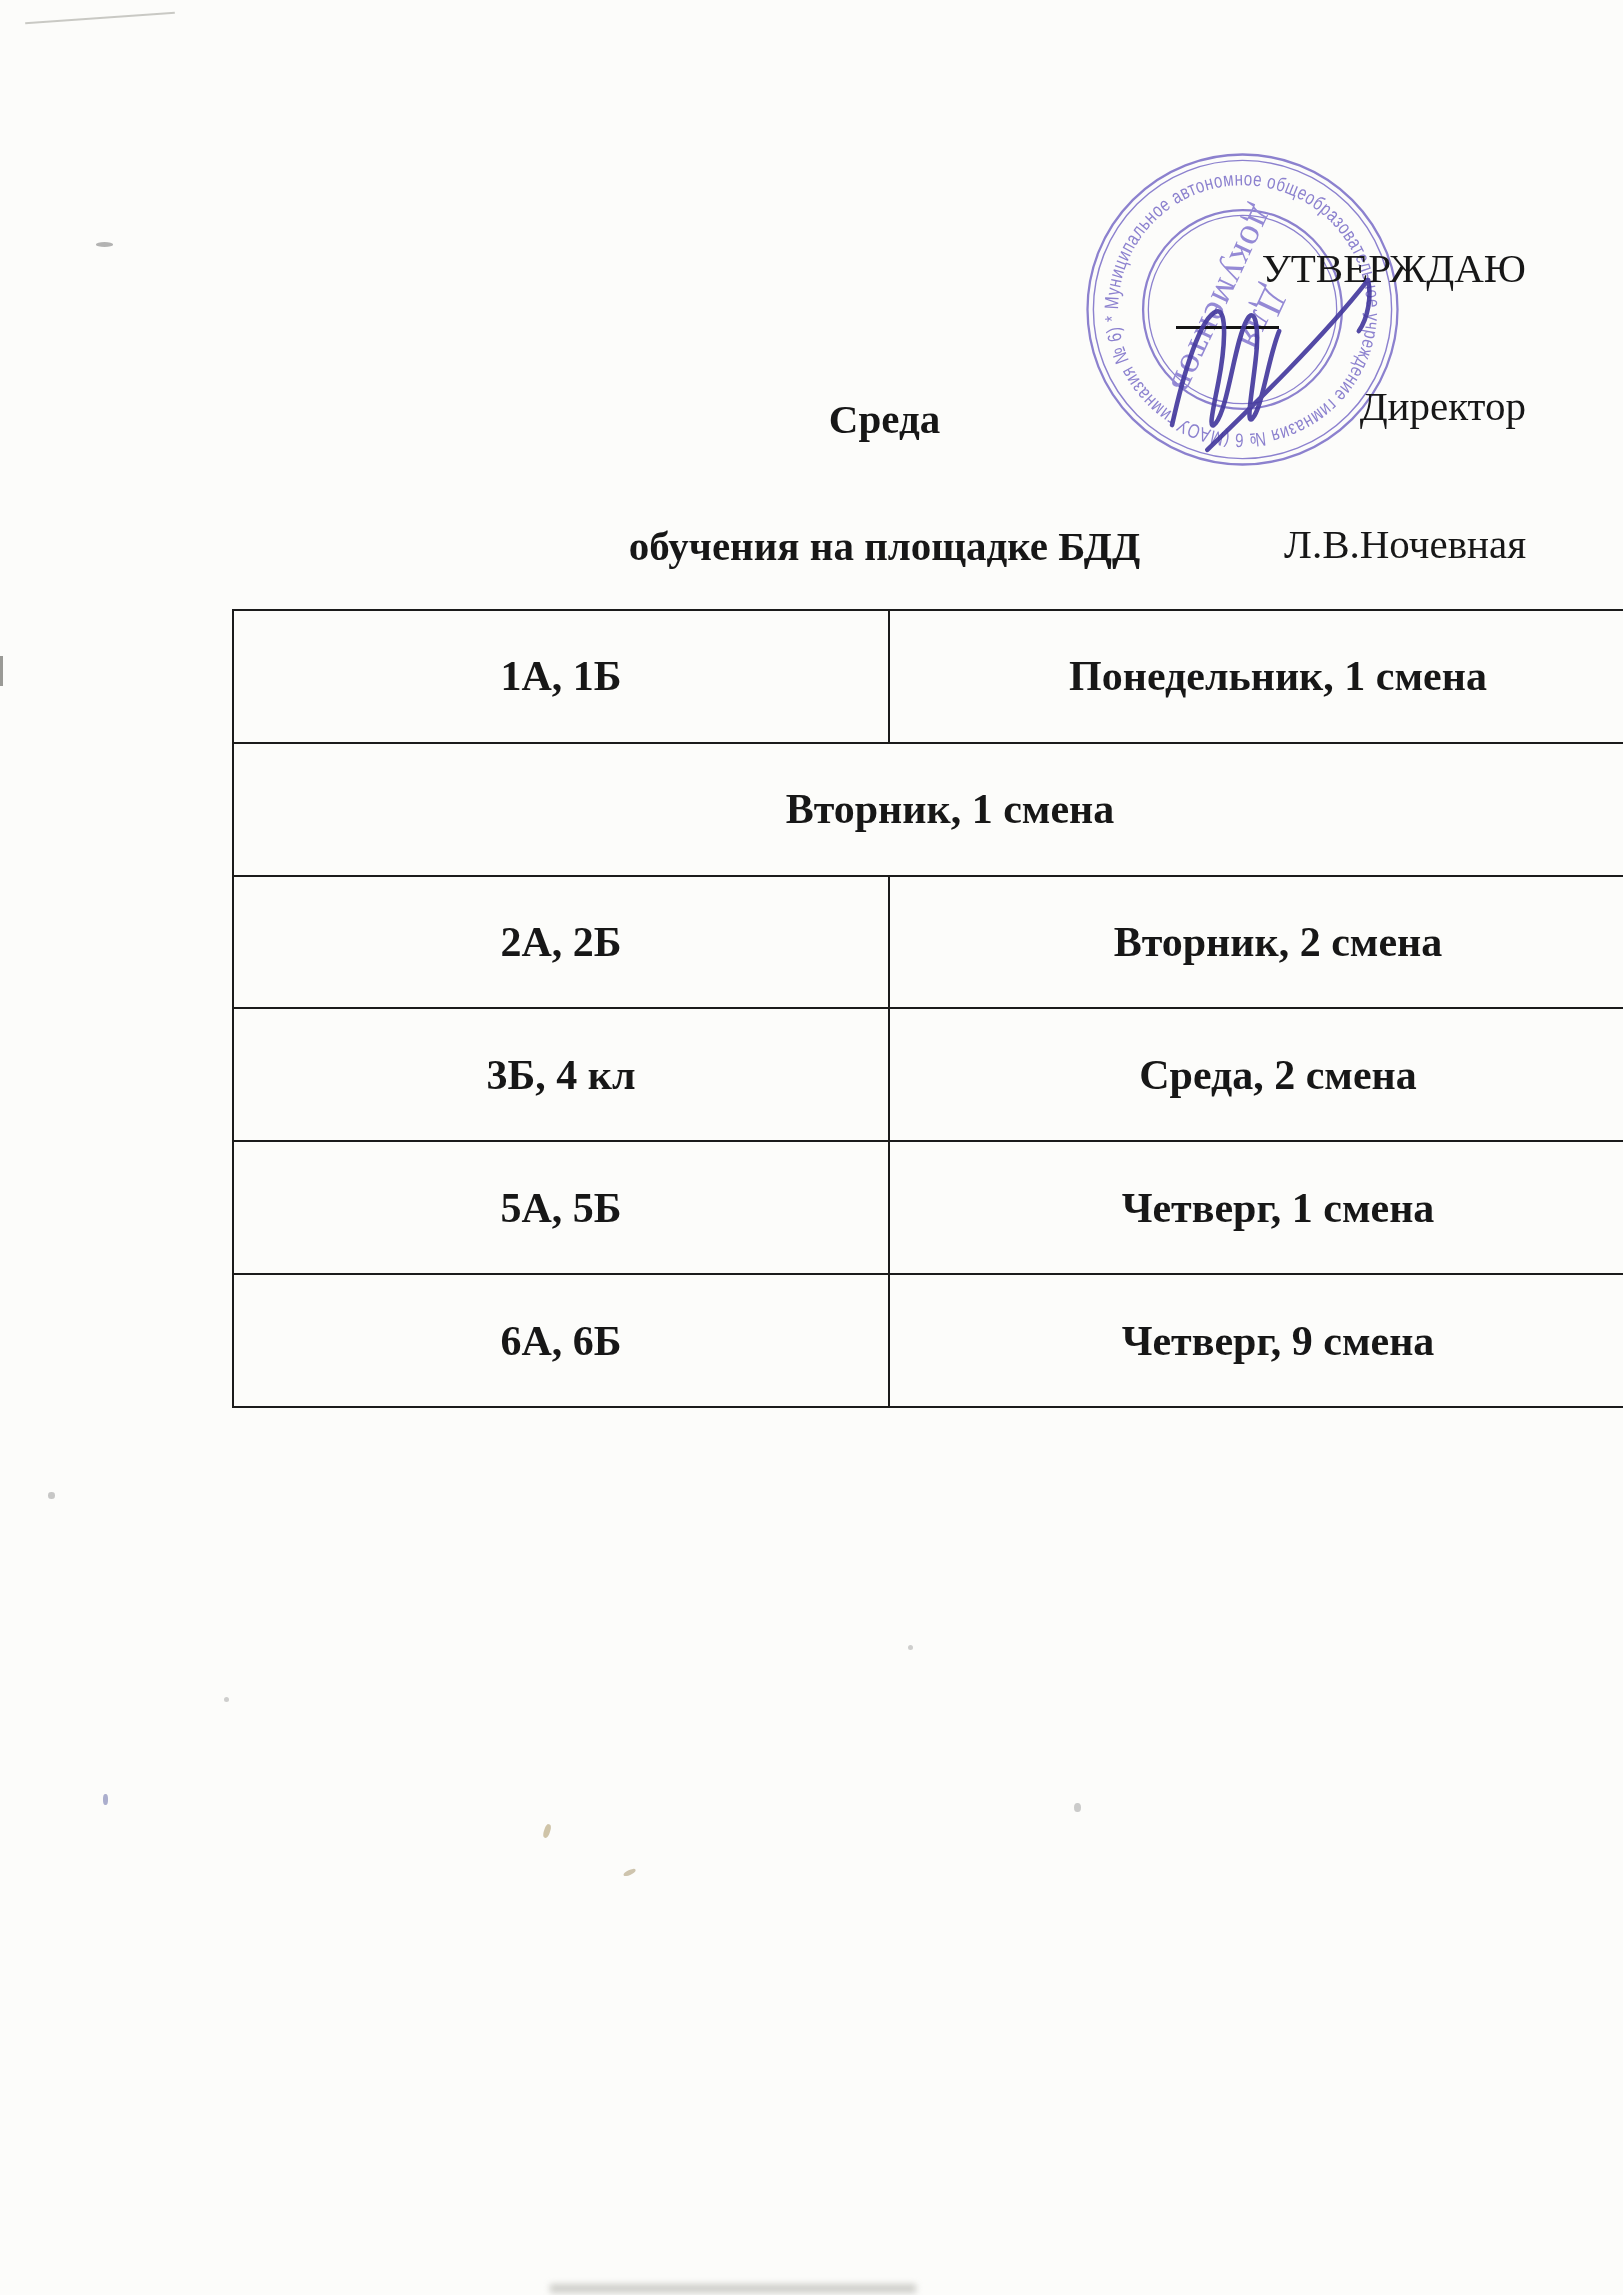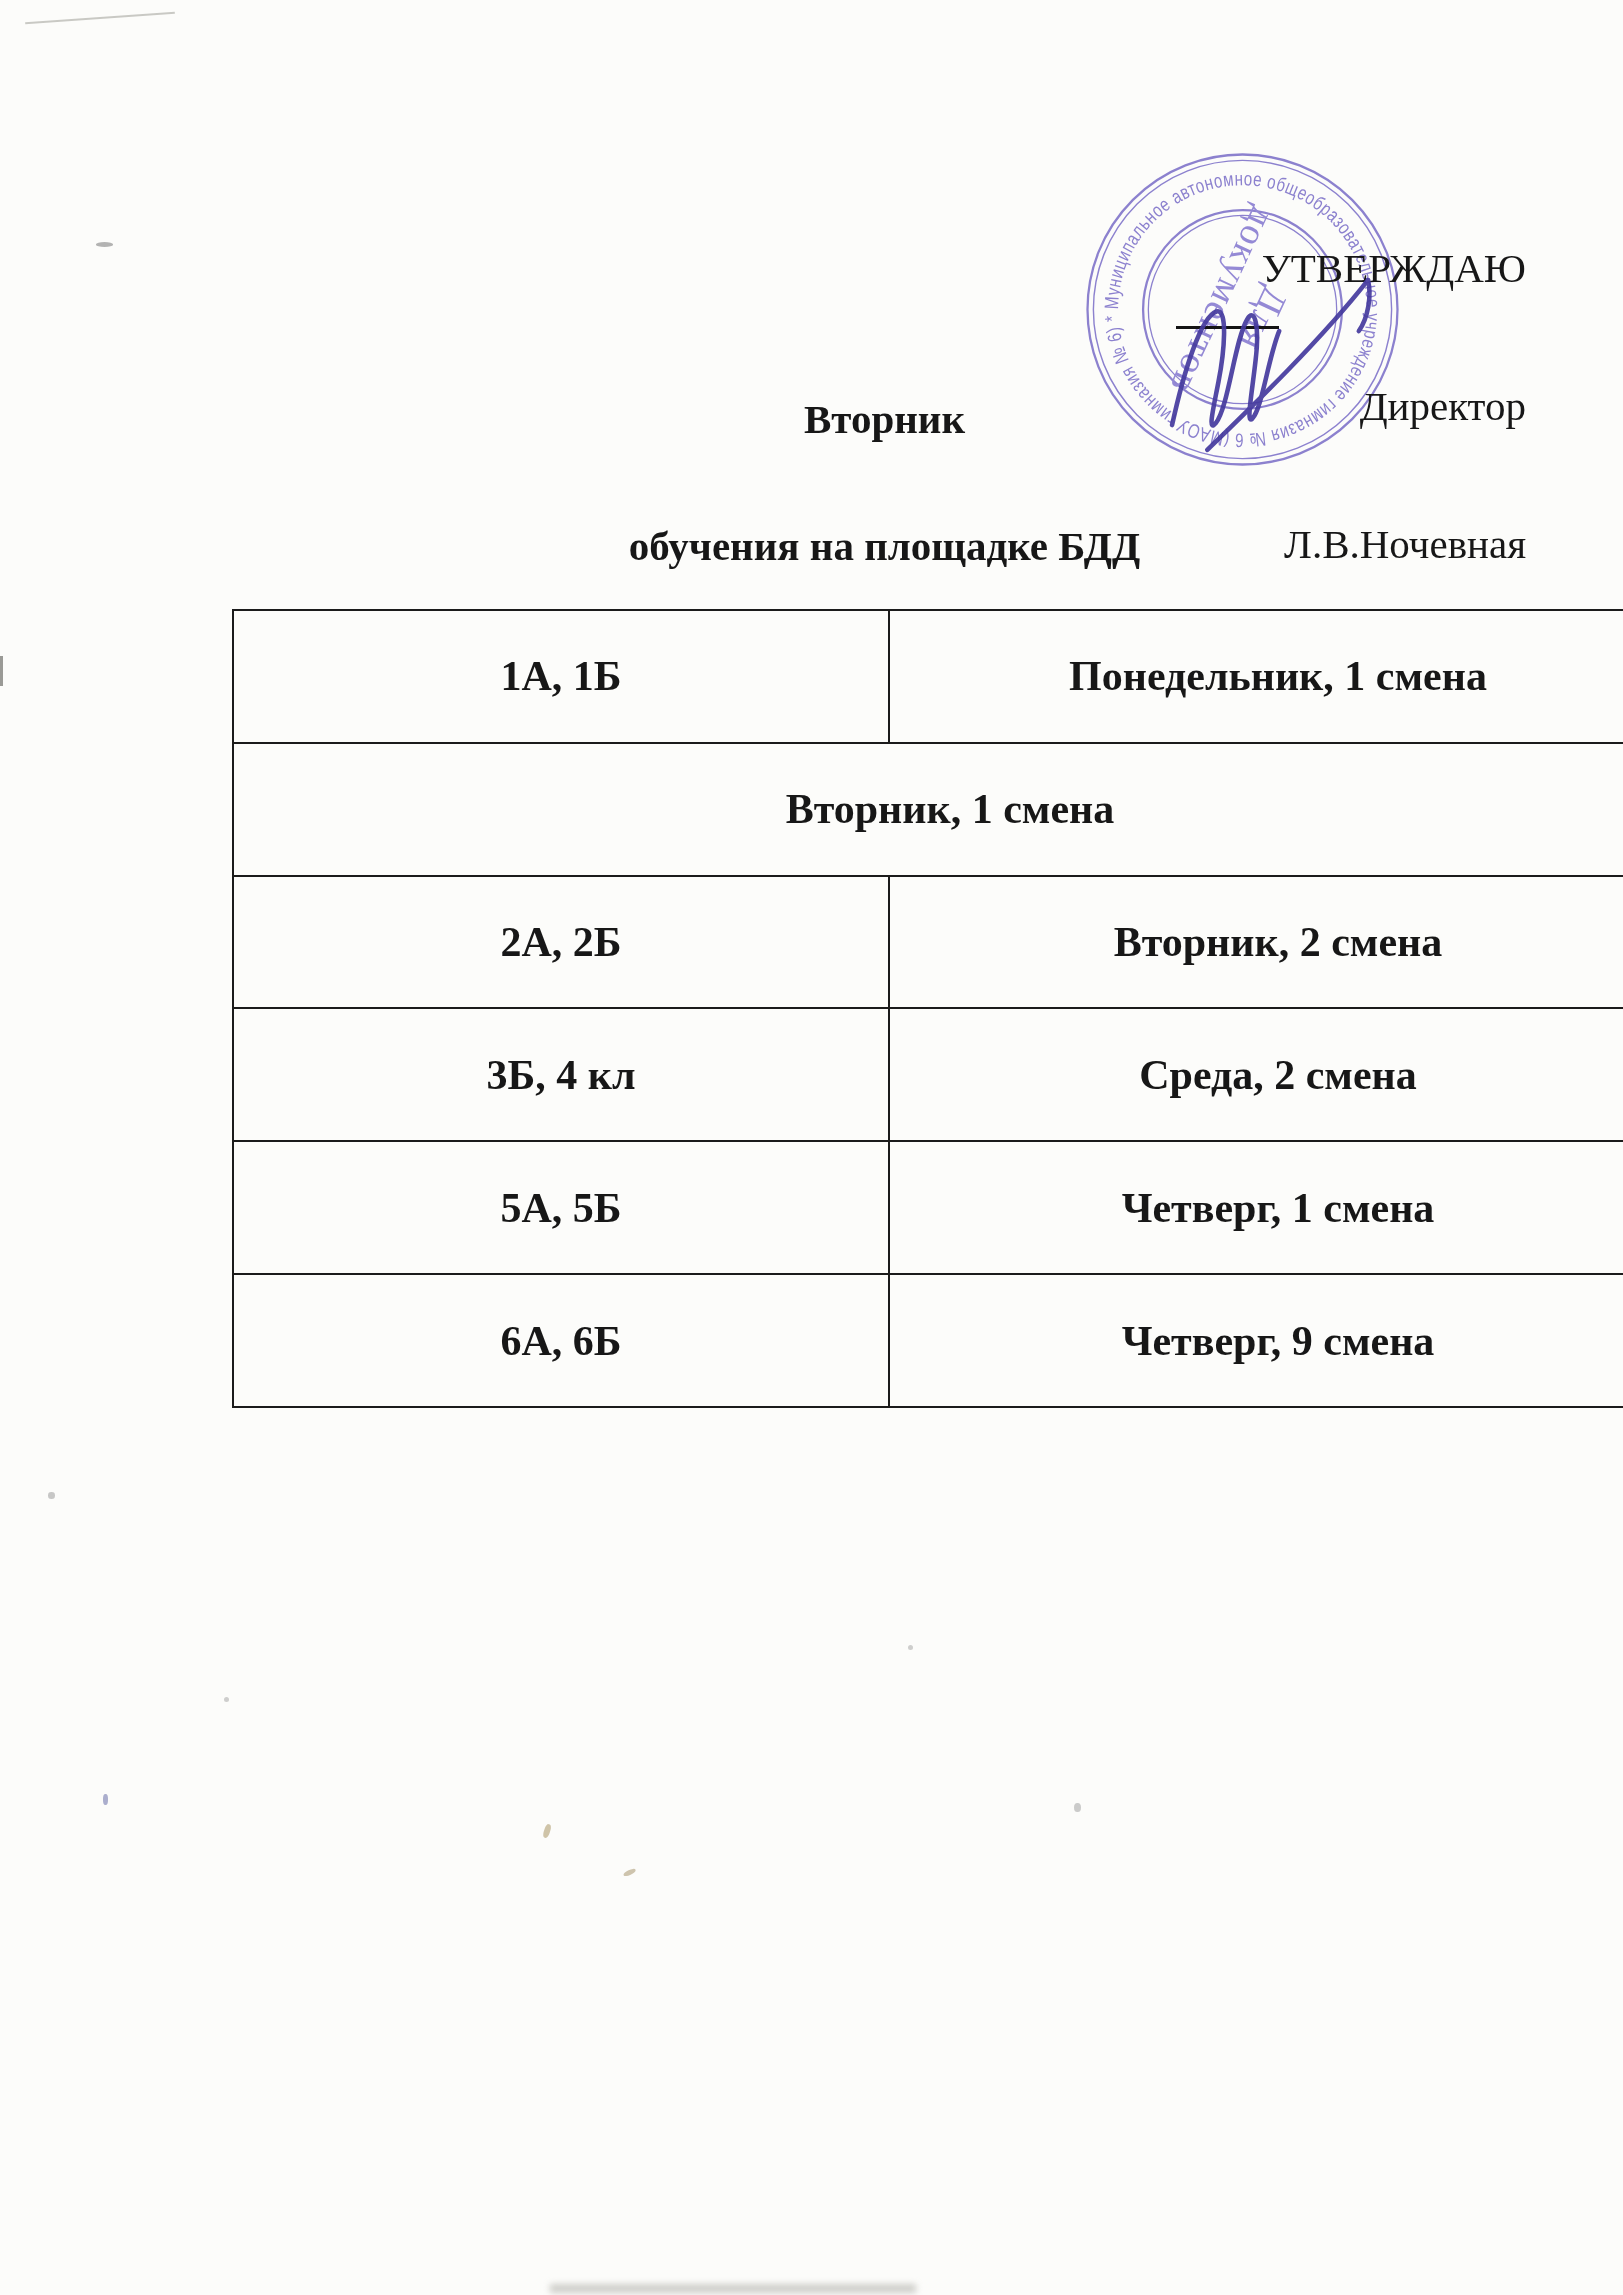--- a/index.html
+++ b/index.html
@@ -152,21 +152,21 @@
   <div class="sig-underline"></div>
 
   <svg class="signature" viewBox="0 0 470 340">
     <g fill="none" stroke="#453a9e" stroke-width="7" stroke-linecap="round" opacity="0.92">
       <path d="M 72,262 C 90,180 116,96 140,88 C 158,83 152,150 143,196 C 135,238 126,274 139,259 C 158,236 168,132 187,100 C 199,80 206,112 200,162 C 194,216 185,262 195,252 C 210,236 219,160 236,118"></path>
       <path d="M 126,300 C 190,238 300,132 372,40"></path>
       <path d="M 372,40 C 378,64 372,98 358,118"></path>
     </g>
   </svg>
 
-  <div class="doc-title t1">Вторник</div>
+  <div class="doc-title t1">Среда</div>
   <div class="doc-title t2">обучения на площадке БДД</div>
 
   <div class="schedule">
     <div class="row">
       <div class="cell c1">1А, 1Б</div>
       <div class="cell c2">Понедельник, 1 смена</div>
     </div>
     <div class="row">
       <div class="cell c2">Вторник, 1 смена</div>
     </div>

